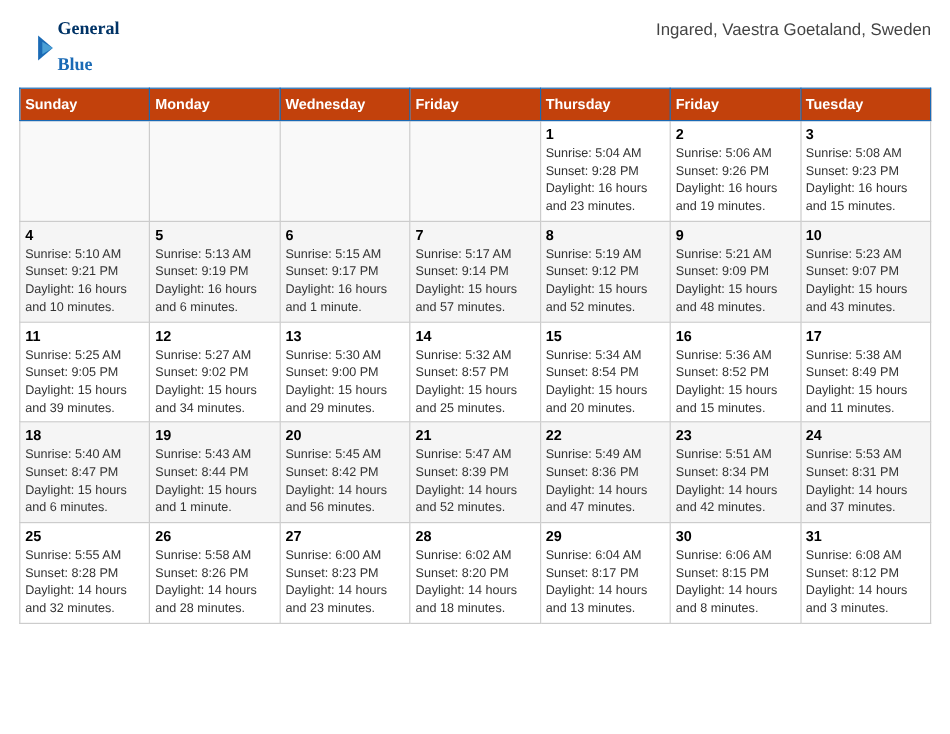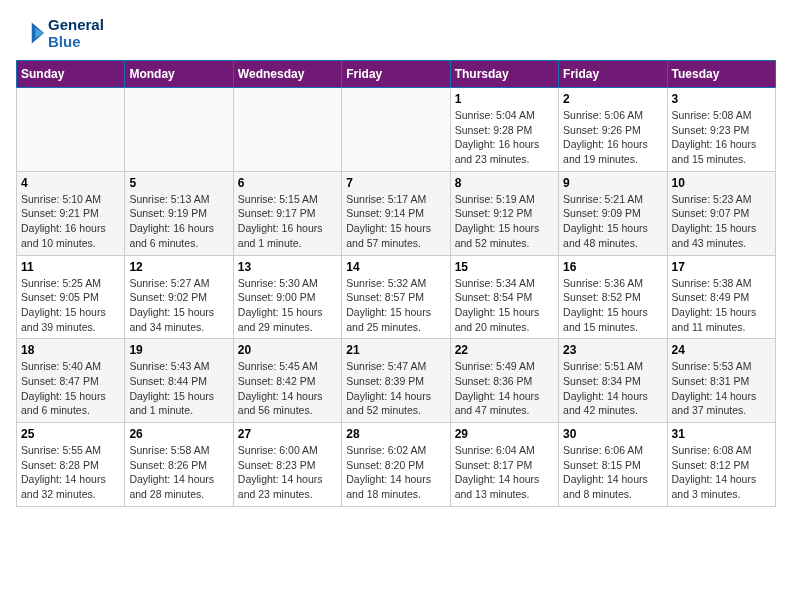--- a/index.html
+++ b/index.html
@@ -13,20 +13,21 @@
     .header-area {
       display: flex;
       justify-content: space-between;
       align-items: flex-start;
       margin-bottom: 10px;
     }
     .logo {
       display: flex;
       align-items: center;
       gap: 4px;
+      font-family: Liberation Serif, serif;
     }
     .logo-icon {
       width: 28px;
       height: 28px;
     }
     .title-area {
       text-align: right;
     }
     .month-title {
       font-size: 32px;
@@ -36,21 +37,21 @@
     .location-title {
       font-size: 14px;
       color: #444;
     }
     .calendar {
       width: 100%;
       border-collapse: collapse;
       font-size: 11px;
     }
     .calendar th {
-      background: #701a75;
+      background: #c2410c;
       color: #fff;
       padding: 6px 4px;
       text-align: left;
       font-size: 12px;
       border: 1px solid #1a6ab5;
     }
     .calendar td {
       border: 1px solid #ccc;
       vertical-align: top;
       padding: 4px;
@@ -84,24 +85,25 @@
 
 <div class="header-area">
   <div class="logo">
     <svg class="logo-icon" viewBox="0 0 32 32">
       <rect x="0" y="0" width="32" height="32" fill="white"></rect>
       <polygon points="18,4 32,16 18,28" fill="#1a6ab5"></polygon>
       <polygon points="22,10 32,16 22,22" fill="#4a9fd5"></polygon>
     </svg>
     <div>
       <div style="font-size:15px;font-weight:bold;color:#003366;">General</div>
-      <div style="font-size:15px;font-weight:bold;color:#1a6ab5;">Blue</div>
+      <div style="font-size:15px;font-weight:bold;color:#1a6ab5;margin-top:13px;">Blue</div>
     </div>
   </div>
   <div class="title-area">
+    <div class="location-title">Ingared, Vaestra Goetaland, Sweden</div>
   </div>
 </div>
 
 <table class="calendar">
   <thead>
     <tr>
     <th>Sunday</th>
         <th>Monday</th>
         <th>Wednesday</th>
         <th>Friday</th>

